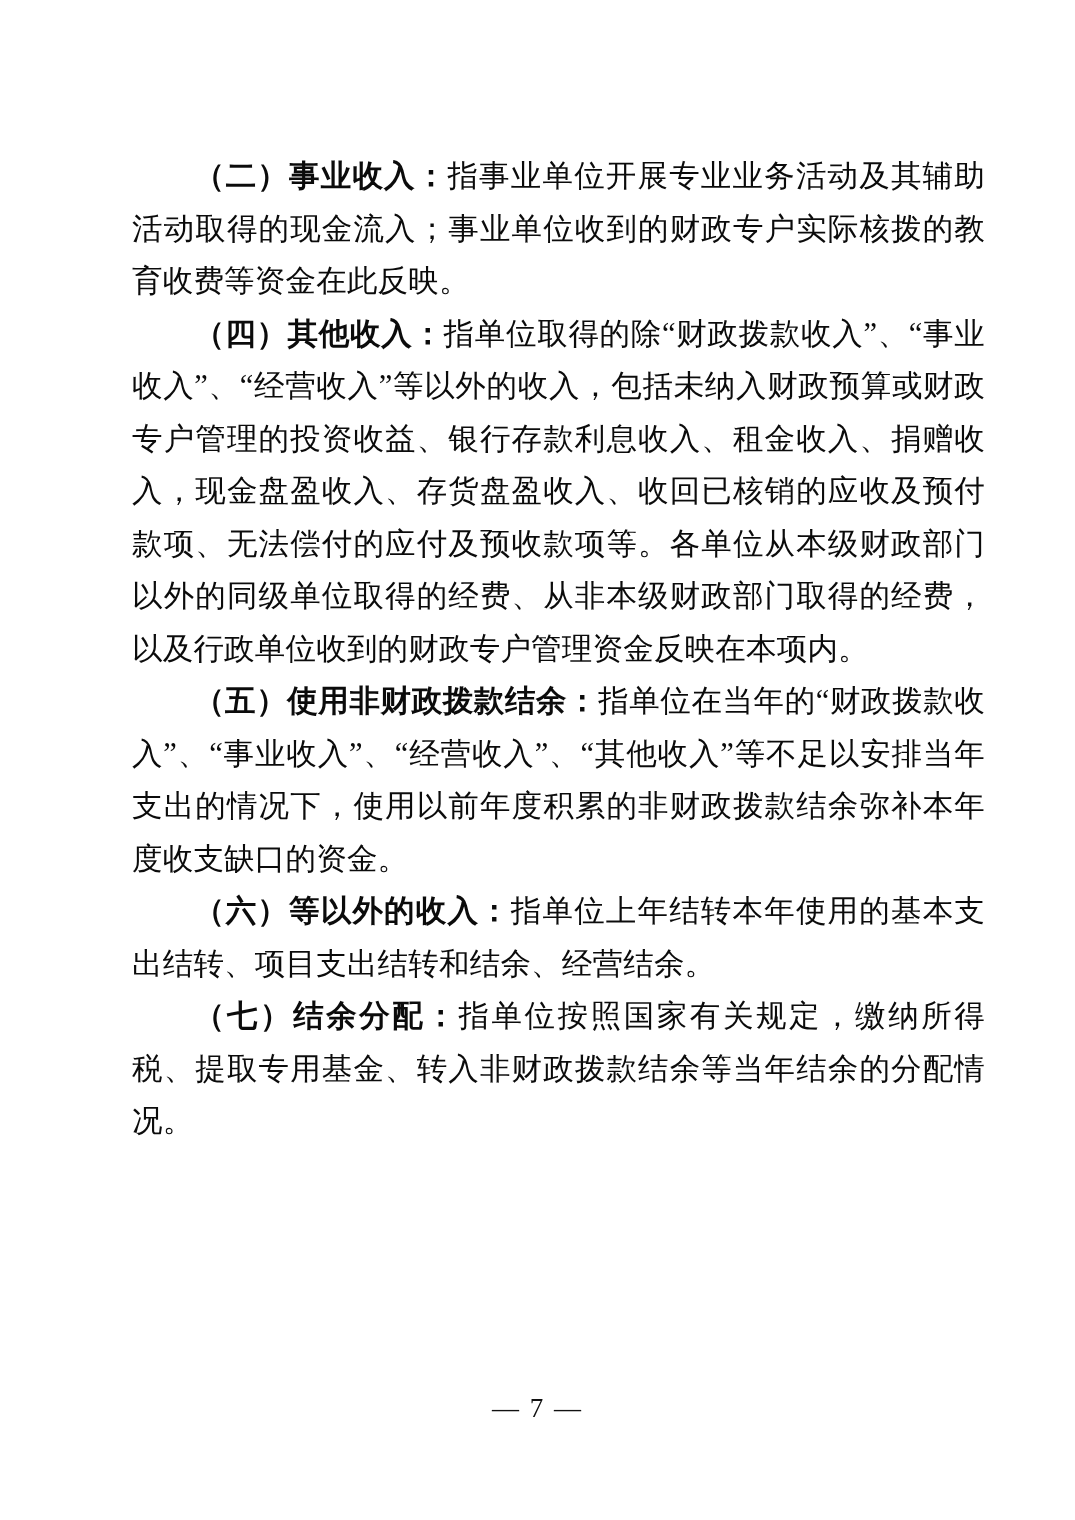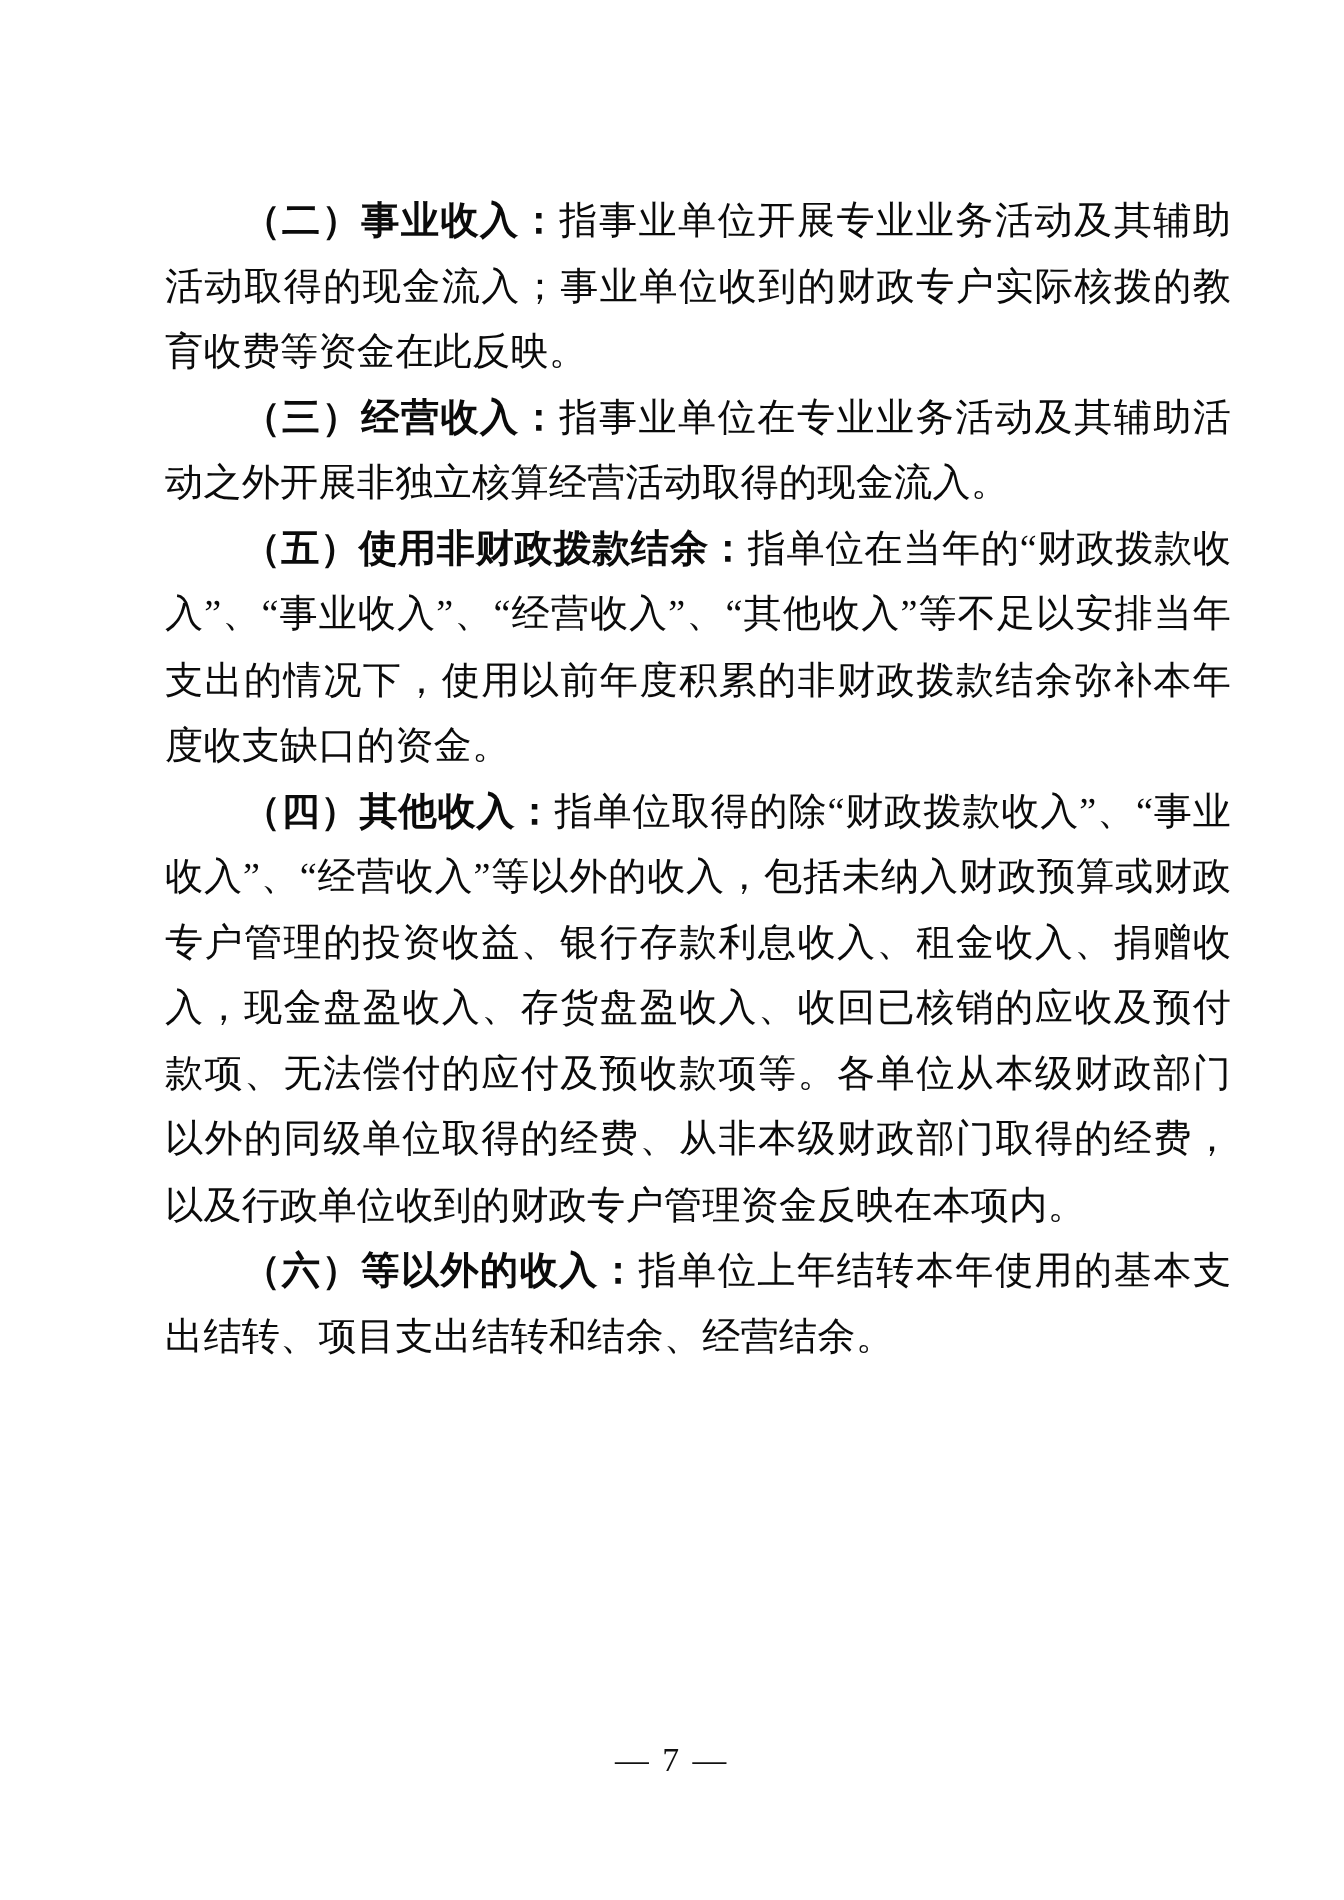--- a/index.html
+++ b/index.html
@@ -55,26 +55,26 @@
   }
 </style>
 </head>
 <body>
 
 <div class="page">
   <div class="body-text">
 
     <p class="para"><span class="lead">（二）事业收入：</span><span>指事业单位开展专业业务活动及其辅助活动取得的现金流入；事业单位收到的财政专户实际核拨的教育收费等资金在此反映。</span></p>
 
-    <p class="para"><span class="lead">（三）经营收入：</span><span>指事业单位在专业业务活动及其辅助活动之外开展非独立核算经营活动取得的现金流入。</span></p>
+
+    <p class="para"><span class="lead">（四）其他收入：</span><span>指单位取得的除“财政拨款收入”、“事业收入”、“经营收入”等以外的收入，包括未纳入财政预算或财政专户管理的投资收益、银行存款利息收入、租金收入、捐赠收入，现金盘盈收入、存货盘盈收入、收回已核销的应收及预付款项、无法偿付的应付及预收款项等。各单位从本级财政部门以外的同级单位取得的经费、从非本级财政部门取得的经费，以及行政单位收到的财政专户管理资金反映在本项内。</span></p>
 
     <p class="para"><span class="lead">（五）使用非财政拨款结余：</span><span>指单位在当年的“财政拨款收入”、“事业收入”、“经营收入”、“其他收入”等不足以安排当年支出的情况下，使用以前年度积累的非财政拨款结余弥补本年度收支缺口的资金。</span></p>
 
-    <p class="para"><span class="lead">（四）其他收入：</span><span>指单位取得的除“财政拨款收入”、“事业收入”、“经营收入”等以外的收入，包括未纳入财政预算或财政专户管理的投资收益、银行存款利息收入、租金收入、捐赠收入，现金盘盈收入、存货盘盈收入、收回已核销的应收及预付款项、无法偿付的应付及预收款项等。各单位从本级财政部门以外的同级单位取得的经费、从非本级财政部门取得的经费，以及行政单位收到的财政专户管理资金反映在本项内。</span></p>
-
     <p class="para"><span class="lead">（六）等以外的收入：</span><span>指单位上年结转本年使用的基本支出结转、项目支出结转和结余、经营结余。</span></p>
 
+    <p class="para"><span class="lead">（七）结余分配：</span><span>指单位按照国家有关规定，缴纳所得税、提取专用基金、转入非财政拨款结余等当年结余的分配情况。</span></p>
 
 
   </div>
 </div>
 
 <div class="footer">— 7 —</div>
 
 </body></html>

